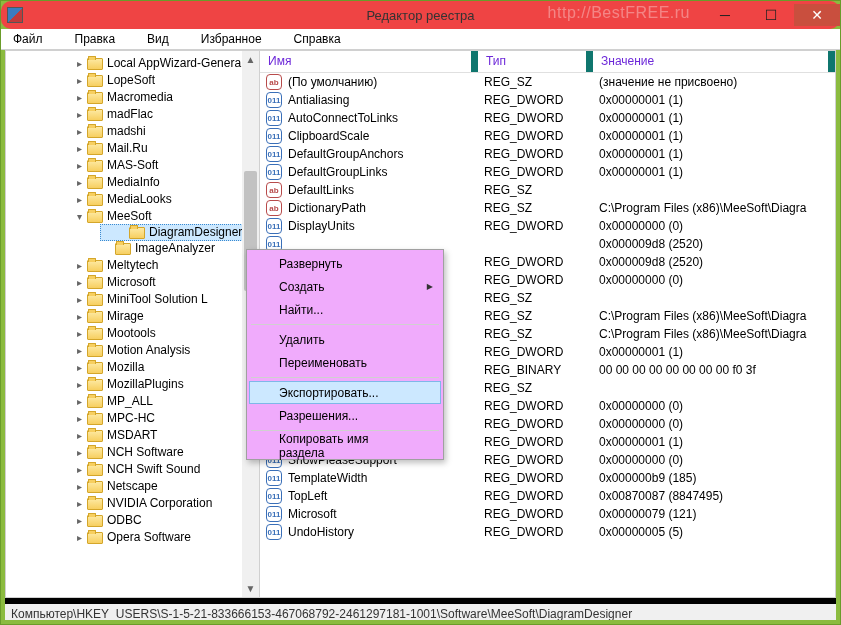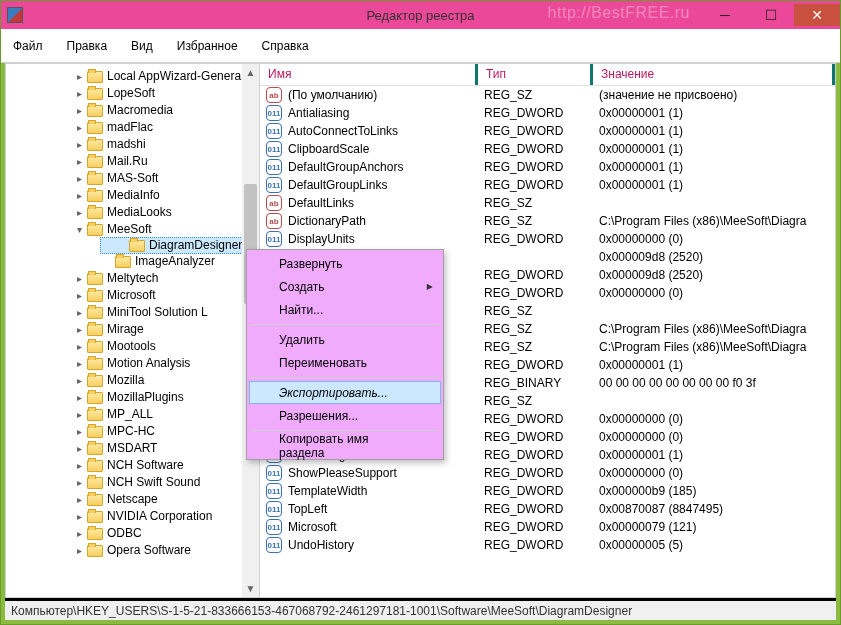--- a/index.html
+++ b/index.html
@@ -1,29 +1,29 @@
 <!DOCTYPE html>
 <html><head>
 <meta charset="utf-8">
 <style>
 * { margin: 0; padding: 0; box-sizing: border-box; font-family: "Segoe UI", Tahoma, sans-serif; font-size: 12px; }
 body { background: #8bbb3f; width: 841px; height: 625px; overflow: hidden; }
 
 .window { border: 1px solid #6a9c2a; width: 841px; height: 625px; display: flex; flex-direction: column; background: #8bbb3f; }
 
-.titlebar { height: 28px; background: #ec4899; display: flex; align-items: center; padding: 0 0 0 6px; position: relative; }
+.titlebar { height: 28px; background: #ef4444; display: flex; align-items: center; padding: 0 0 0 6px; position: relative; border-radius: 10px; }
 .titlebar .appicon { width: 16px; height: 16px; background: linear-gradient(135deg,#3a7cc0 0 50%,#c03a3a 50%); border: 1px solid #555; margin-right: 6px; display:inline-block; }
 .titlebar .title { position: absolute; left: 50%; transform: translateX(-50%); color: #333; font-size: 13px; }
 .titlebar .watermark { position: absolute; right: 150px; top: 3px; color: rgba(255,255,255,0.35); font-size: 16px; font-weight: normal; letter-spacing: 0.5px; }
 .titlebar .buttons { margin-left: auto; display: flex; height: 22px; }
 .titlebar .btn { width: 46px; height: 22px; display: flex; align-items: center; justify-content: center; color: #222; }
 .titlebar .btn.close { background: #c94f3e; color: #fff; }
 .titlebar .btn span { font-size: 14px; line-height: 1; }
 
-.menubar { background: #fff; height: 34px; display: flex; align-items: center; padding: 0 4px; border-bottom: 1px solid #d0d0d0; gap: 8px; }
+.menubar { background: #fff; height: 21px; display: flex; align-items: center; padding: 0 4px; border-bottom: 1px solid #d0d0d0; gap: 16px; }
 .menubar .mi { padding: 2px 8px; cursor: default; }
 
 .content { flex: 1; display: flex; background: #fff; border: 1px solid #d0d0d0; margin: 0 4px; min-height: 0; }
 
 .treepane { width: 254px; border-right: 1px solid #d0d0d0; overflow: hidden; position: relative; }
 .tree { padding: 4px 0 4px 4px; overflow: auto; height: 100%; }
 .tree ul { list-style: none; padding-left: 16px; }
 .tree li { white-space: nowrap; line-height: 17px; position: relative; }
 .tree .node { display: flex; align-items: center; height: 17px; padding-left: 2px; }
 .tree .exp { width: 11px; height: 11px; display: inline-flex; align-items: center; justify-content: center; color: #666; font-size: 10px; margin-right: 2px; }
@@ -31,38 +31,38 @@
 .folder::before { content:""; position:absolute; top:-3px; left:0; width:6px; height:3px; background:#f7cf60; border:1px solid #d4a62a; border-bottom:none; border-radius:1px 1px 0 0; }
 .tree .selected > .node { background: #cce8ff; border: 1px dotted #3a8ad0; padding-left:15px; margin:-1px 0; }
 
 .scrolltrack { position:absolute; right:0; top:0; bottom:0; width:17px; background:#f0f0f0; }
 .scrollthumb { position:absolute; left:2px; right:2px; top:120px; height:120px; background:#c2c2c2; border-radius:2px; }
 .sarr { position:absolute; left:0; right:0; height:17px; display:flex; align-items:center; justify-content:center; color:#666; font-size:10px; }
 .sarr.up{top:0} .sarr.down{bottom:0}
 
 .listpane { flex: 1; display: flex; flex-direction: column; min-width:0; position:relative; }
 .header { display: flex; height: 22px; border-bottom: 1px solid #e0e0e0; background: #fff; }
-.header .col { padding: 3px 8px; border-right: 3px solid #0f766e; color: #be185d; }
+.header .col { padding: 3px 8px; border-right: 7px solid #0f766e; color: #6d28d9; }
 .rows { flex:1; overflow:hidden; }
 .row { display: flex; height: 18px; align-items: center; white-space: nowrap; }
 .row .c0 { width: 218px; padding-left: 6px; display: flex; align-items: center; overflow:hidden; text-overflow:ellipsis; }
 .row .c1 { width: 115px; padding-left: 6px; overflow:hidden; }
 .row .c2 { flex: 1; padding-left: 6px; overflow:hidden; text-overflow:ellipsis; }
 
 .ico { width: 16px; height: 16px; margin-right: 6px; display:inline-flex; align-items:center; justify-content:center; border-radius:4px; font-size:8px; font-weight:bold; }
 .ico.sz { background:#fff; border:1px solid #b84b4b; color:#b84b4b; }
 .ico.dw { background:#fff; border:1px solid #3a6fb8; color:#3a6fb8; }
 
 .ctxmenu { position: absolute; left: 246px; top: 249px; width: 198px; background: #f0abfc; border: 1px solid #a0a0a0; box-shadow: 2px 3px 6px rgba(0,0,0,0.25); padding: 2px; z-index: 100; }
 .ctxmenu .ci { height: 23px; display: flex; align-items: center; padding: 0 24px 0 30px; position: relative; }
-.ctxmenu .ci.hov { background: #cce8ff; border: 1px solid #7fb7e8; padding-left:29px;font-style:italic; }
+.ctxmenu .ci.hov { background: #cce8ff; border: 1px solid #7fb7e8; padding-left:29px; }
 .ctxmenu .sep { height: 1px; background: #d0d0d0; margin: 3px 2px; }
 .ctxmenu .sub::after { content: "▶"; position: absolute; right: 8px; font-size: 8px; color: #333; }
 
-.statusbar { height: 22px; background: #f0f0f0; border-top: 3px solid #000000; margin: 0 4px 4px; padding: 3px 6px; color: #333; overflow:hidden; white-space:nowrap; }
+.statusbar { height: 22px; background: #f0f0f0; border-top: 6px solid #000000; margin: 0 4px 4px; padding: 3px 6px; color: #333; overflow:hidden; white-space:nowrap; }
 </style>
 </head>
 <body>
 
 <div class="window">
 
   <div class="titlebar">
     <span class="appicon"></span>
     <span class="title">Редактор реестра</span>
     <span class="watermark">http://BestFREE.ru</span>

